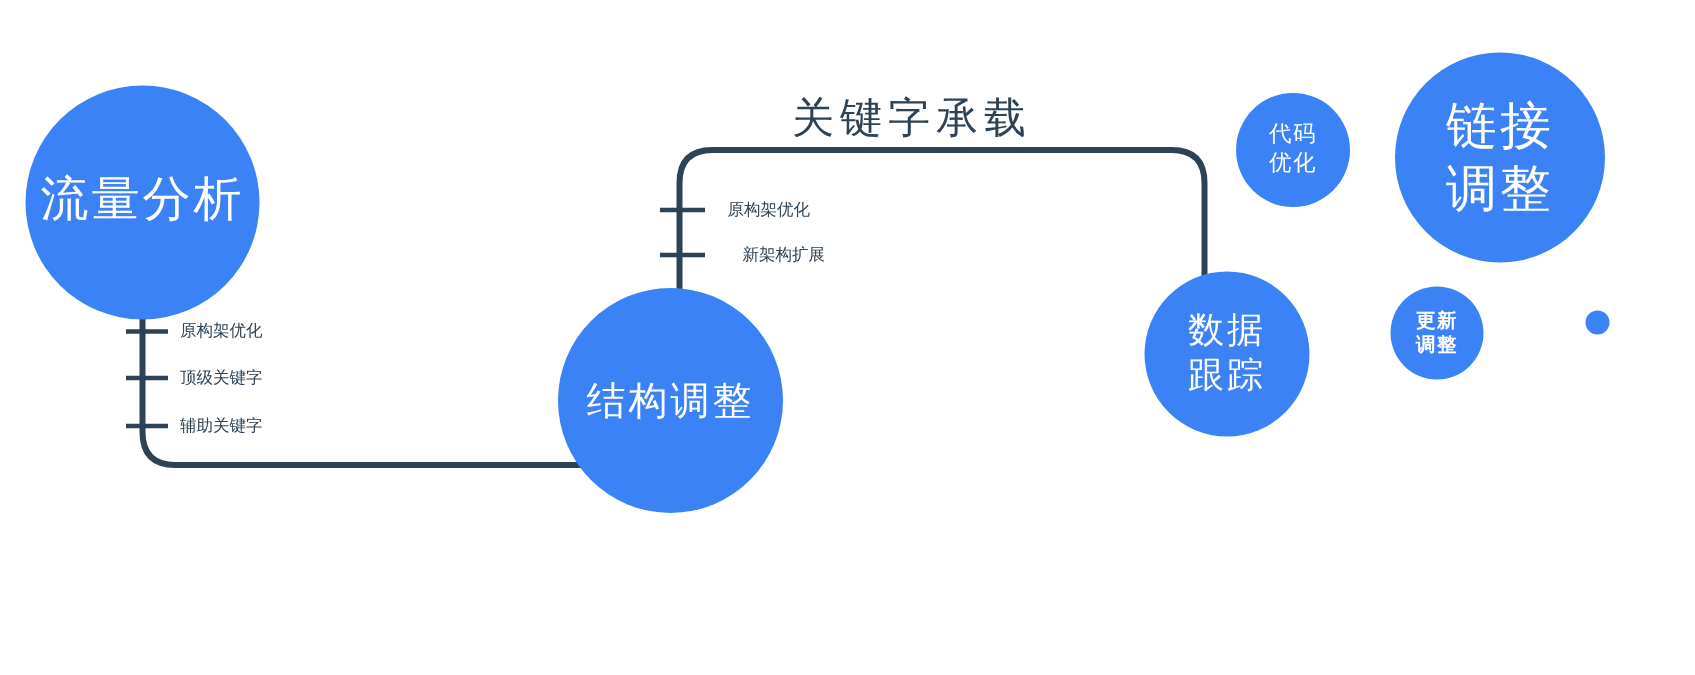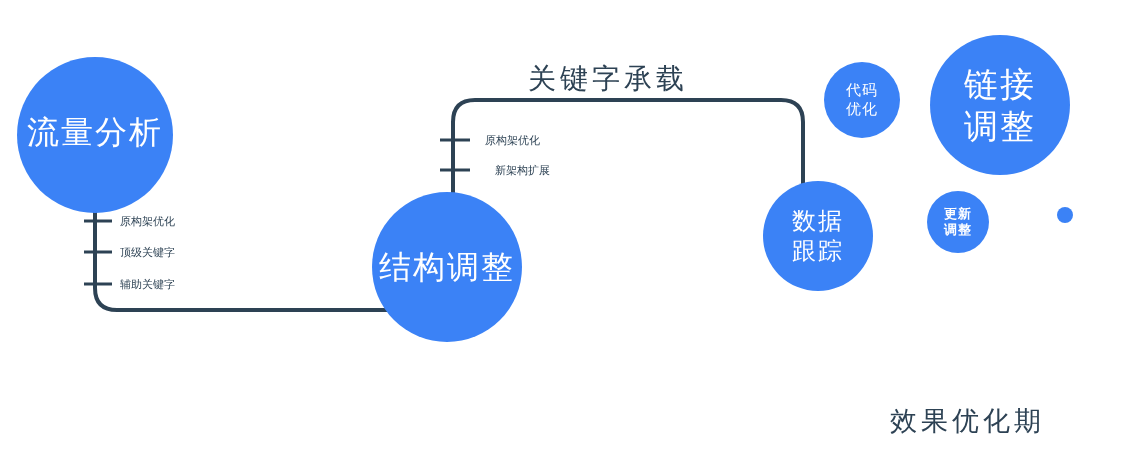--- a/index.html
+++ b/index.html
@@ -18,21 +18,21 @@
     color:#ffffff;
     display:flex;
     flex-direction:column;
     align-items:center;
     justify-content:center;
     text-align:center;
     letter-spacing:2px;
   }
   .node span{display:block;line-height:1.25;}
   .node-traffic{left:17px;top:57px;width:156px;height:156px;font-size:32px;font-family:Liberation Mono, monospace;}
-  .node-structure{left:372px;top:192px;width:150px;height:150px;font-size:32px;}
+  .node-structure{left:372px;top:192px;width:150px;height:150px;font-size:26px;}
   .node-tracking{left:763px;top:181px;width:110px;height:110px;font-size:24px;}
   .node-code{left:824px;top:62px;width:76px;height:76px;font-size:15px;letter-spacing:1px;}
   .node-link{left:930px;top:35px;width:140px;height:140px;font-size:34px;}
   .node-update{left:927px;top:191px;width:62px;height:62px;font-size:13px;font-weight:bold;letter-spacing:1px;}
   .node-report{left:928px;top:253px;width:114px;height:114px;font-size:24px;}
   .node-dot{left:1057px;top:207px;width:16px;height:16px;}
   .tick-label{
     position:absolute;
     color:#2d4254;
     font-size:11px;
@@ -107,15 +107,14 @@
 
   <div class="tick-label" style="left:120px;top:213px;">原构架优化</div>
   <div class="tick-label" style="left:120px;top:244px;">顶级关键字</div>
   <div class="tick-label" style="left:120px;top:276px;">辅助关键字</div>
 
   <div class="tick-label" style="left:485px;top:132px;">原构架优化</div>
   <div class="tick-label" style="left:495px;top:162px;">新架构扩展</div>
 
   <div class="edge-label" style="left:528px;top:60px;">关键字承载</div>
 
-  <div class="footer-label">效果优化期</div>
 
 </div>
 
 </body></html>

